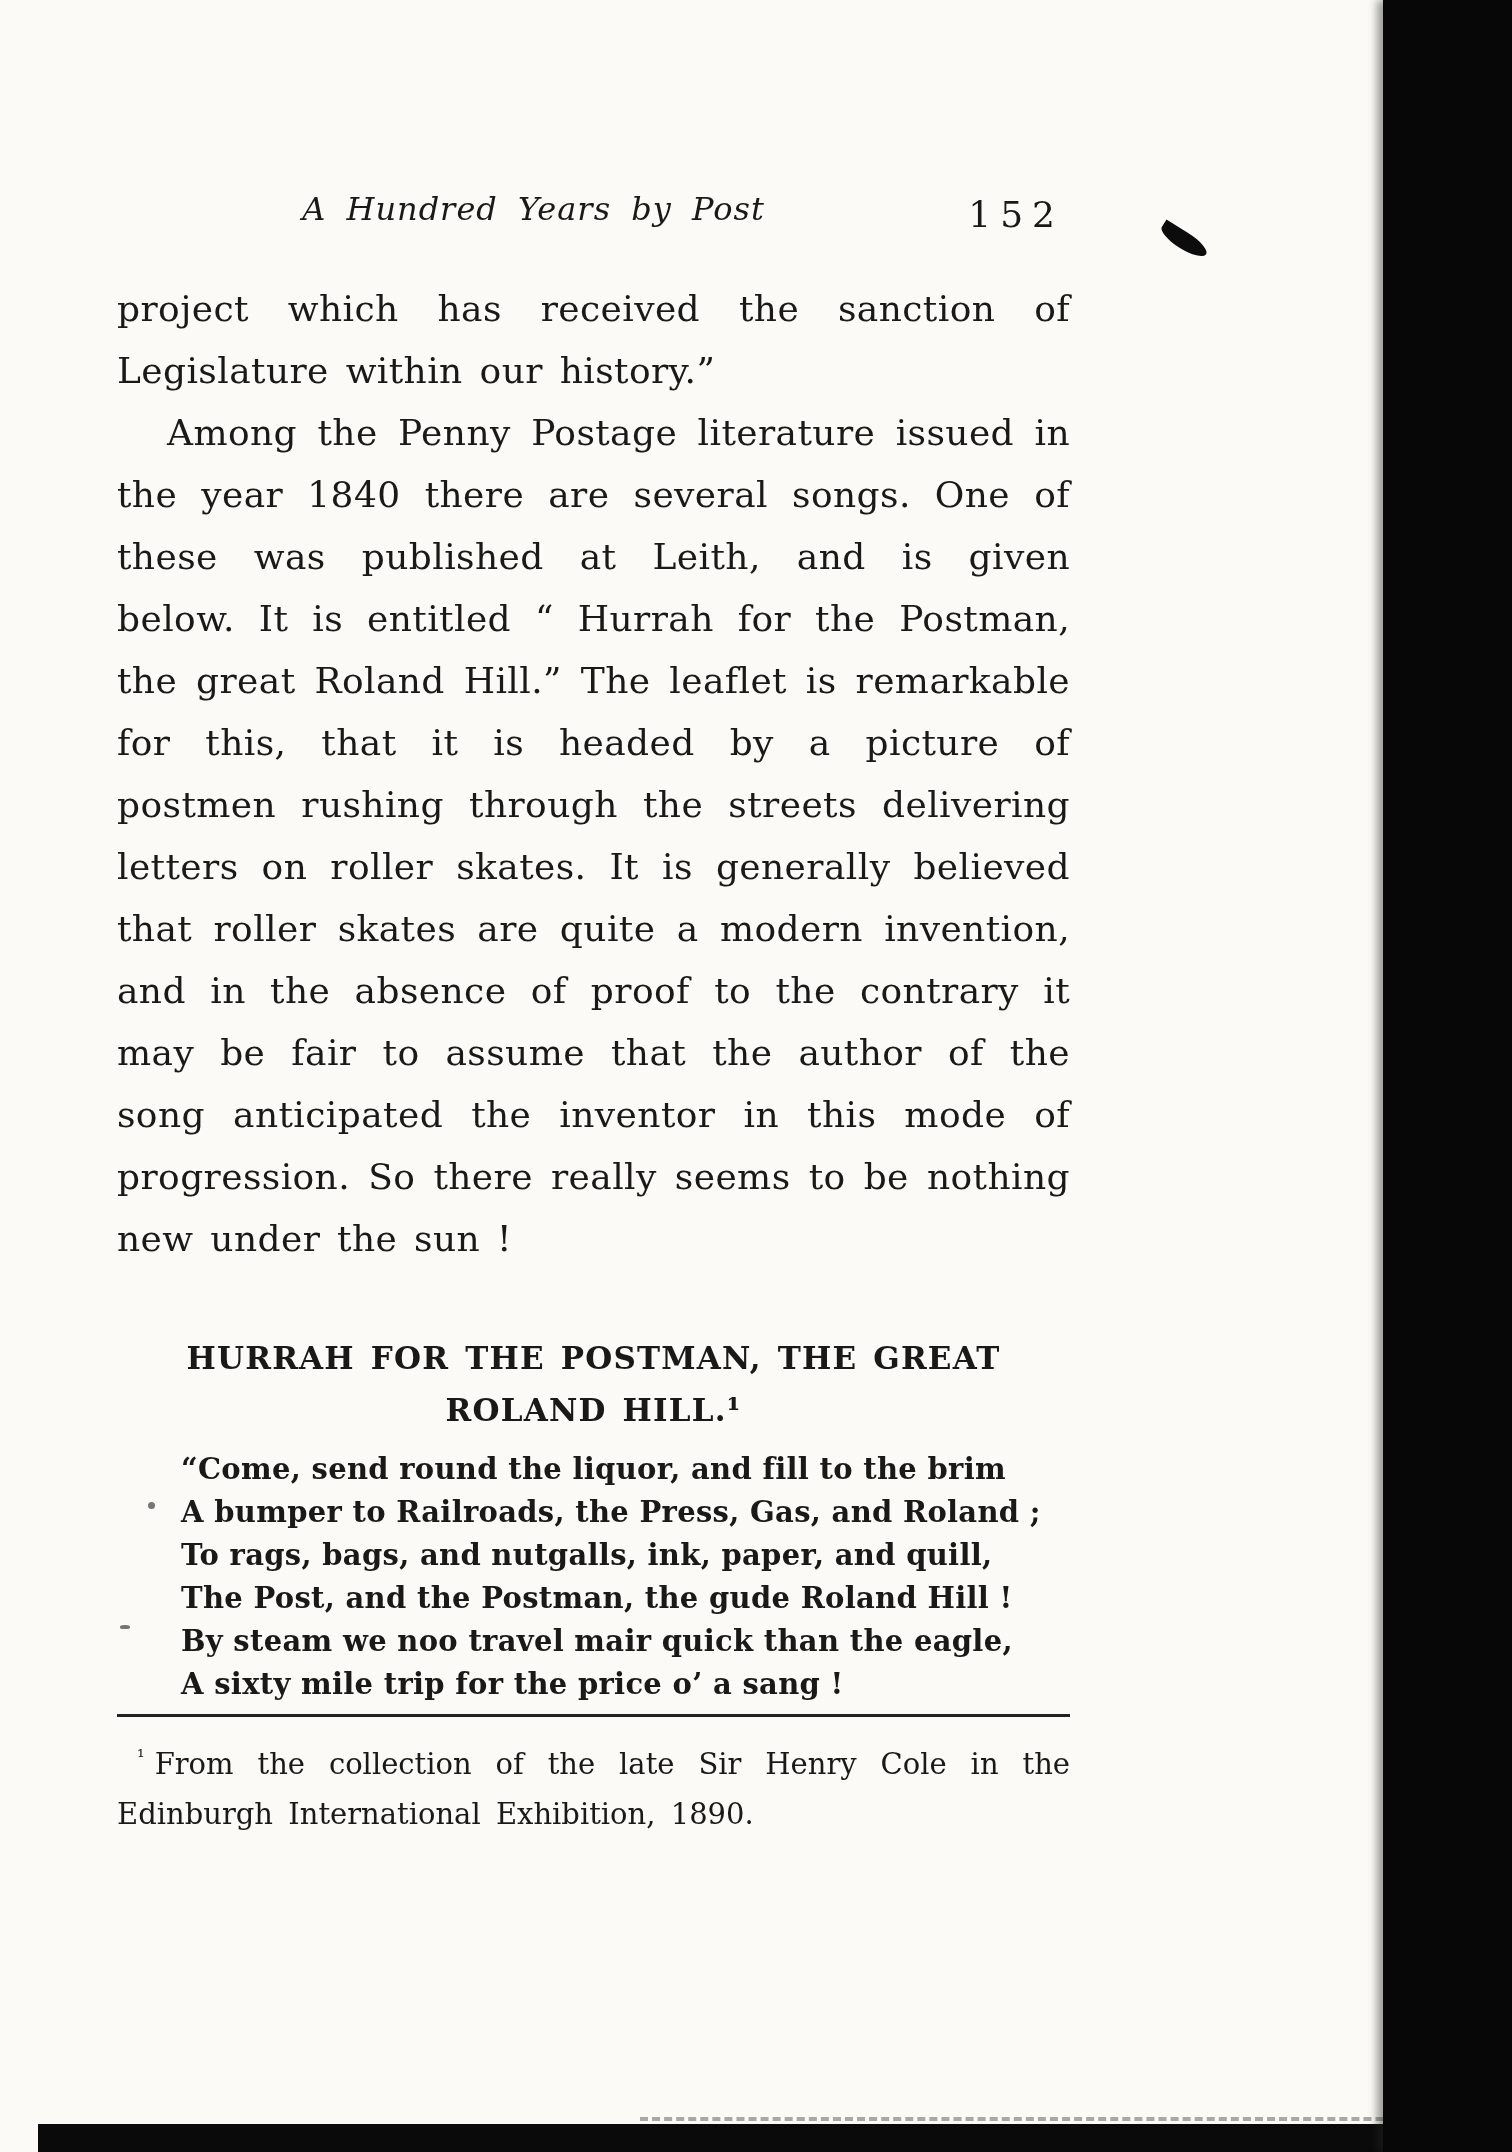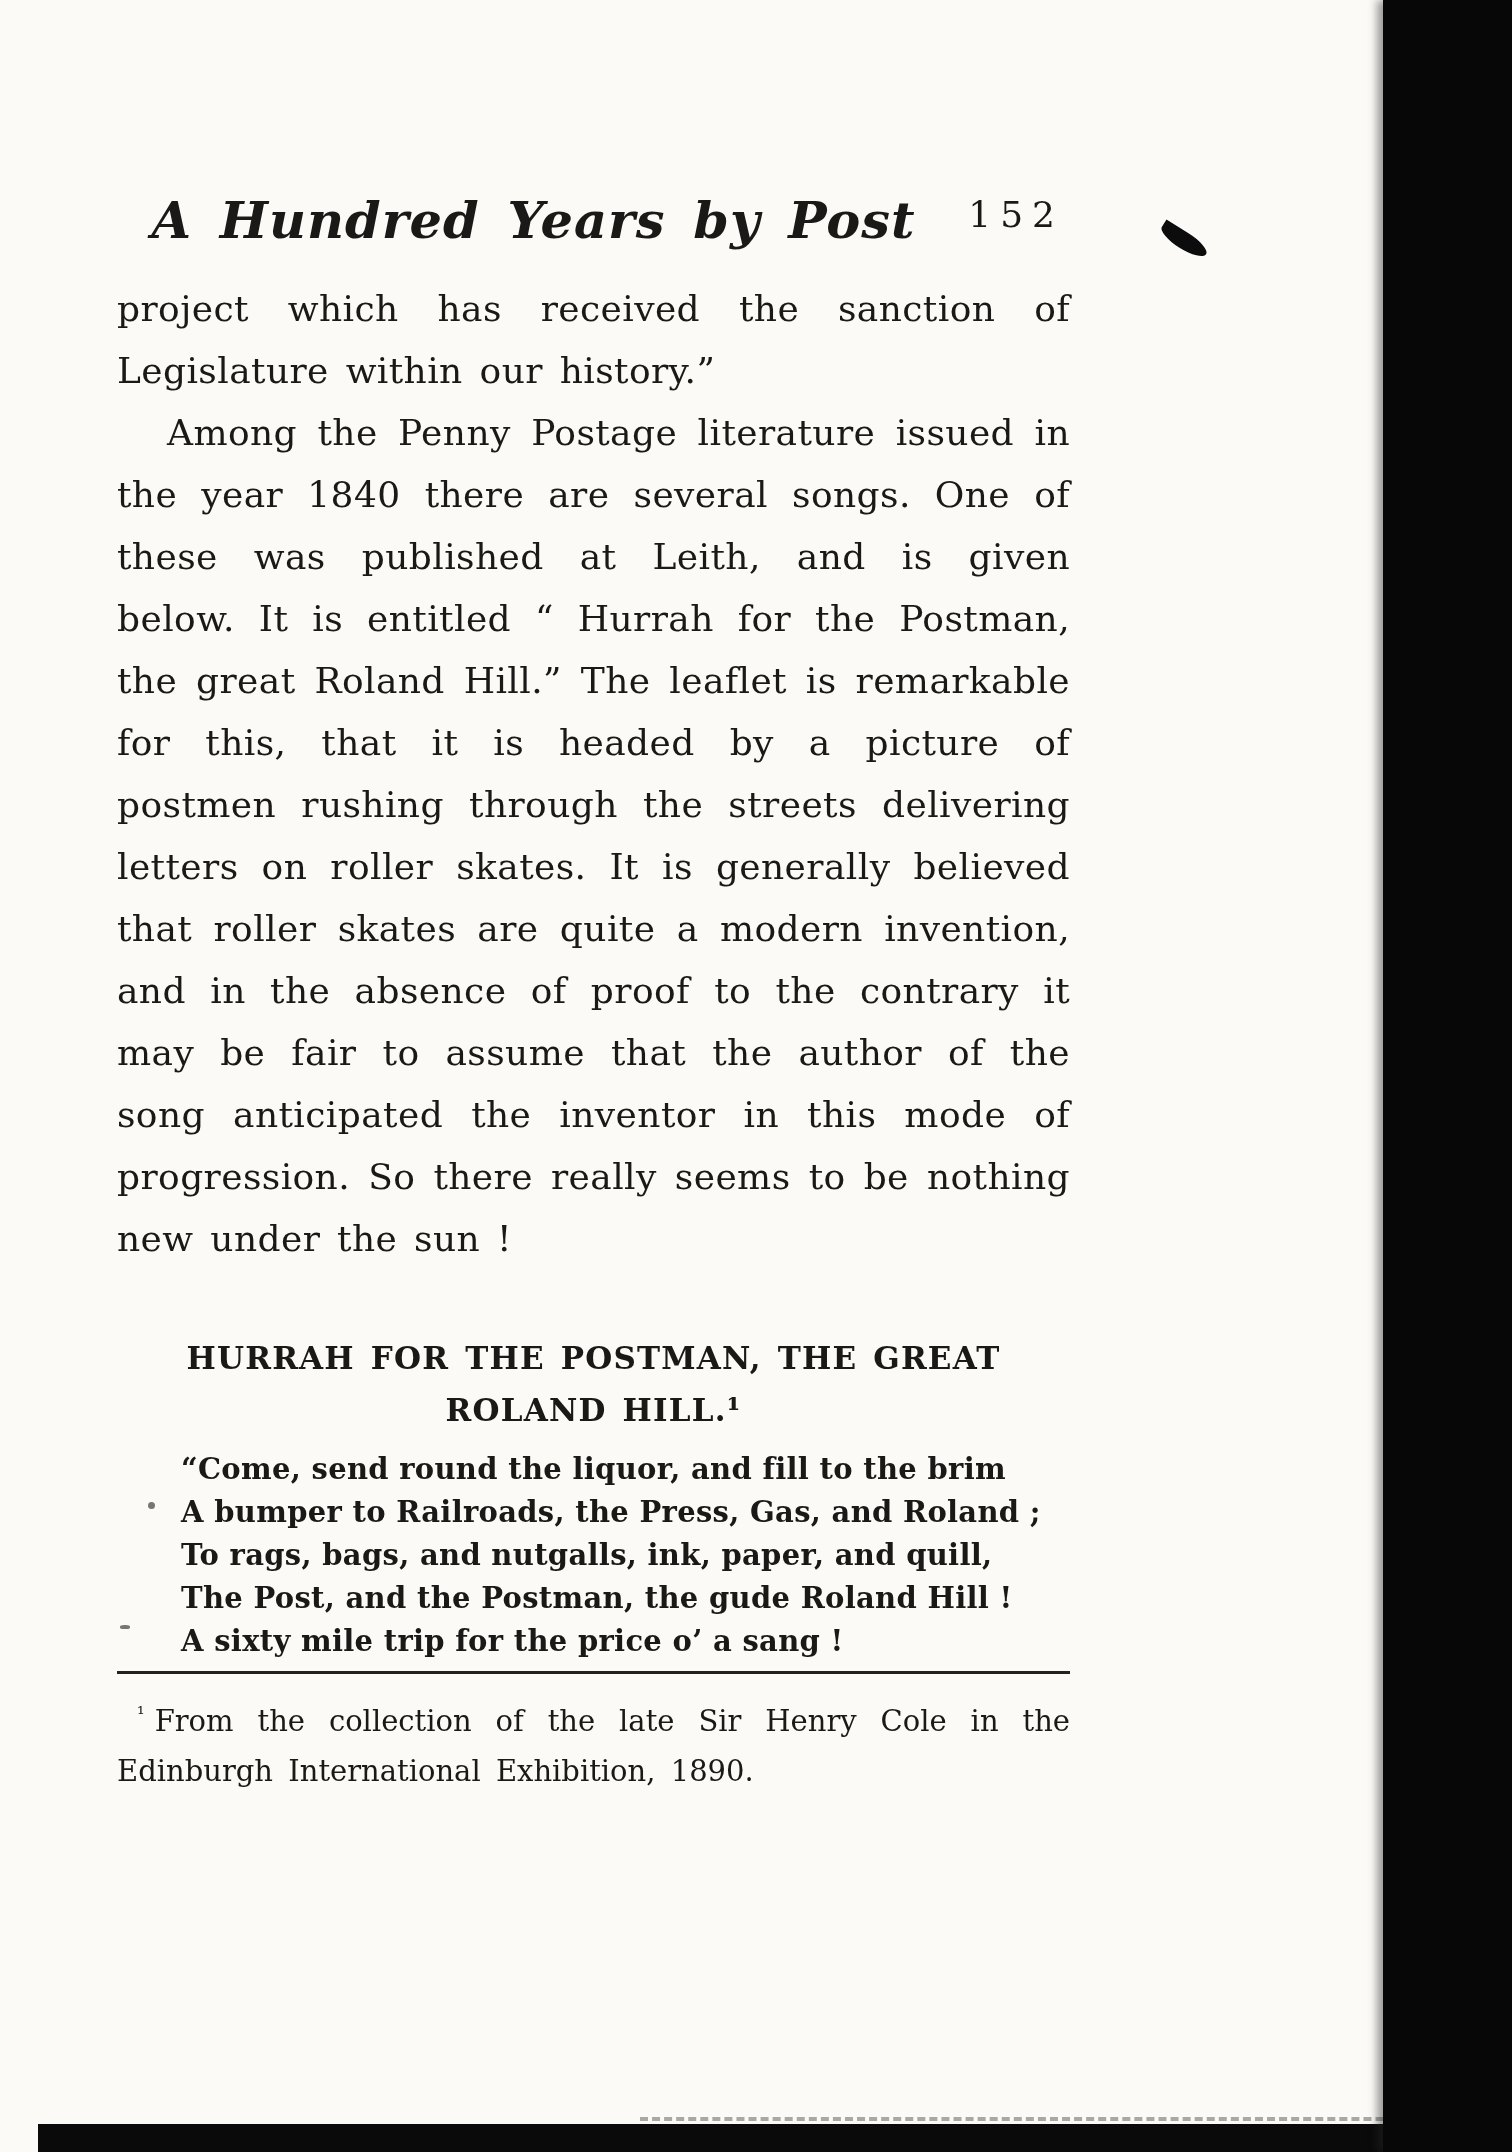--- a/index.html
+++ b/index.html
@@ -66,25 +66,24 @@
   .header {
     position: absolute;
     top: 190px;
     left: 117px;
     width: 953px;
     height: 62px;
   }
   .running-title {
     text-align: center;
     font-style: italic;
-    font-size: 51px;
+    font-size: 32px;
     letter-spacing: 1px;
     word-spacing: 9px;
     padding-right: 120px; 
-    font-weight: bold;
   }
   .page-number {
     position: absolute;
     right: 6px;
     top: 4px;
     font-size: 36px;
     letter-spacing: 9px;
   }
 
   
@@ -168,20 +167,21 @@
     <h2 class="song-heading">
       <span>HURRAH FOR THE POSTMAN, THE GREAT</span><br>
       <span>ROLAND HILL.¹</span>
     </h2>
 
     <div class="verse">
       <div class="verse-line">“Come, send round the liquor, and fill to the brim</div>
       <div class="verse-line">A bumper to Railroads, the Press, Gas, and Roland ;</div>
       <div class="verse-line">To rags, bags, and nutgalls, ink, paper, and quill,</div>
       <div class="verse-line">The Post, and the Postman, the gude Roland Hill !</div>
+      <div class="verse-line">By steam we noo travel mair quick than the eagle,</div>
       <div class="verse-line">A sixty mile trip for the price o’ a sang !</div>
     </div>
 
     <hr class="footnote-rule">
 
     <p class="footnote">
       <sup>¹</sup><span>From the collection of the late Sir Henry Cole in the Edinburgh International Exhibition, 1890.</span>
     </p>
 
   </div>

